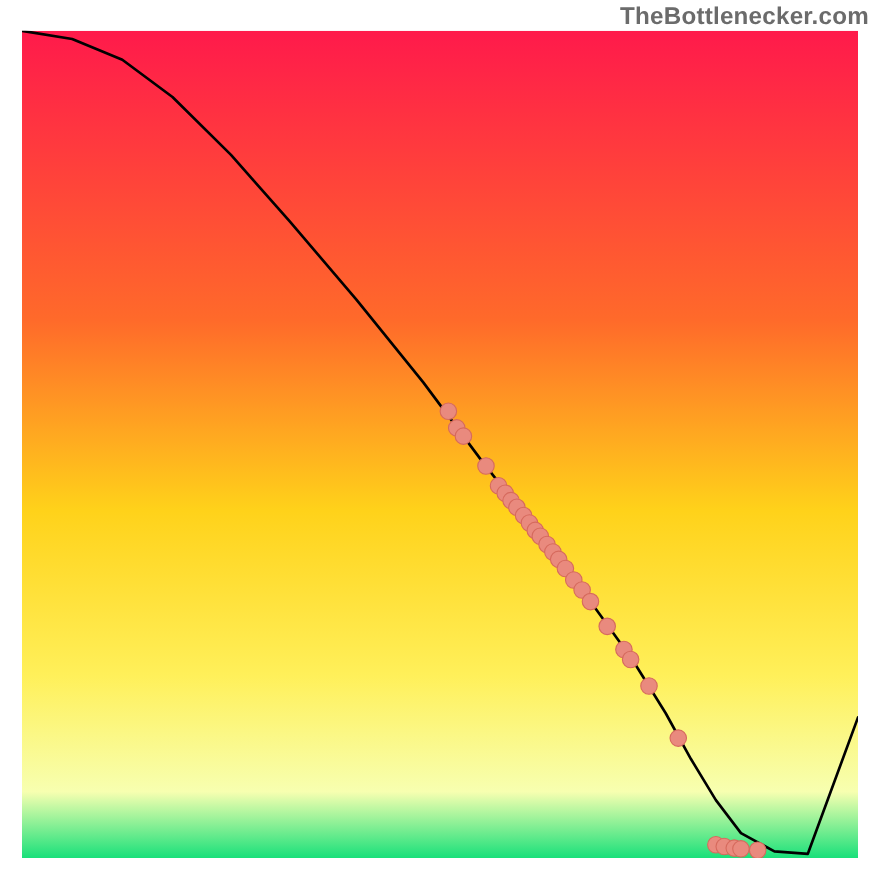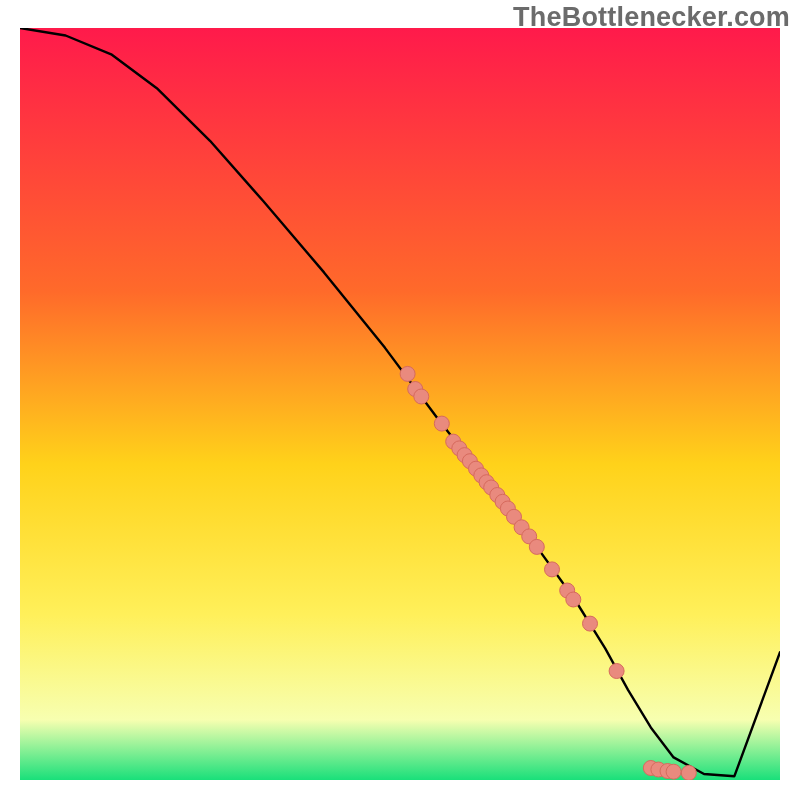--- a/index.html
+++ b/index.html
@@ -13,21 +13,21 @@
   }
   .stage {
     position: relative;
     width: 800px;
     height: 800px;
   }
   .watermark {
     position: absolute;
     top: 2px;
     right: 10px;
-    font-size: 27px;
+    font-size: 22px;
     font-weight: 600;
     color: #6b6b6b;
     letter-spacing: 0.2px;
     user-select: none;
   }
   .plot {
     position: absolute;
     left: 20px;
     top: 28px;
     width: 760px;

